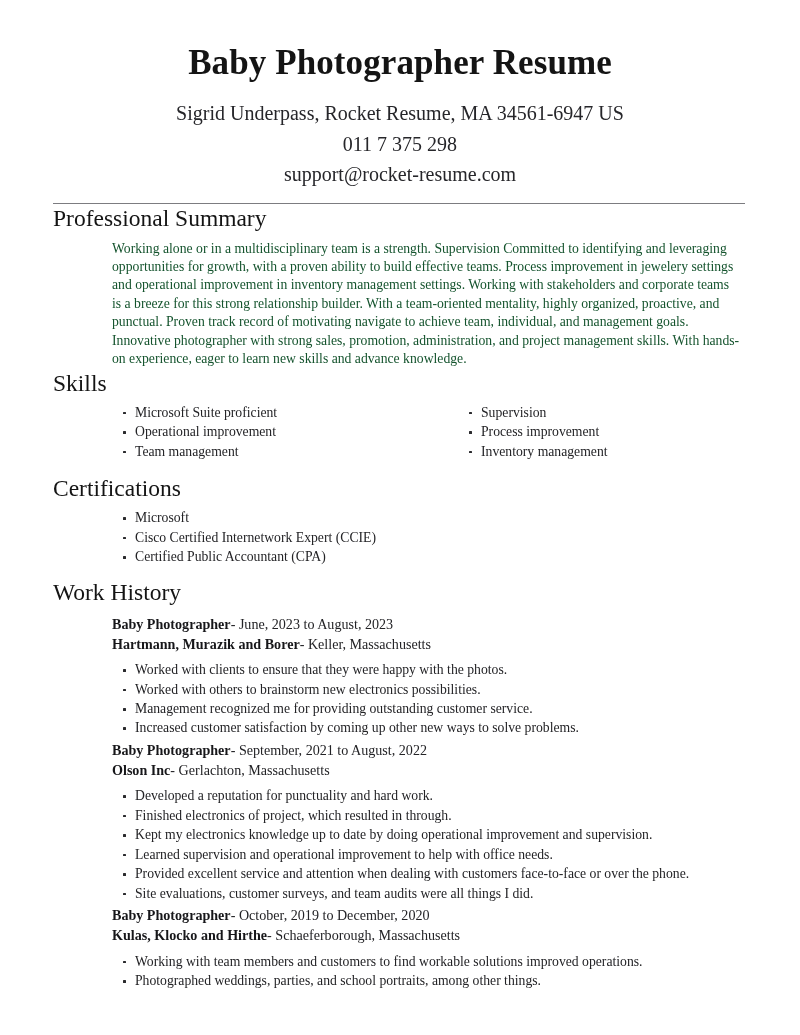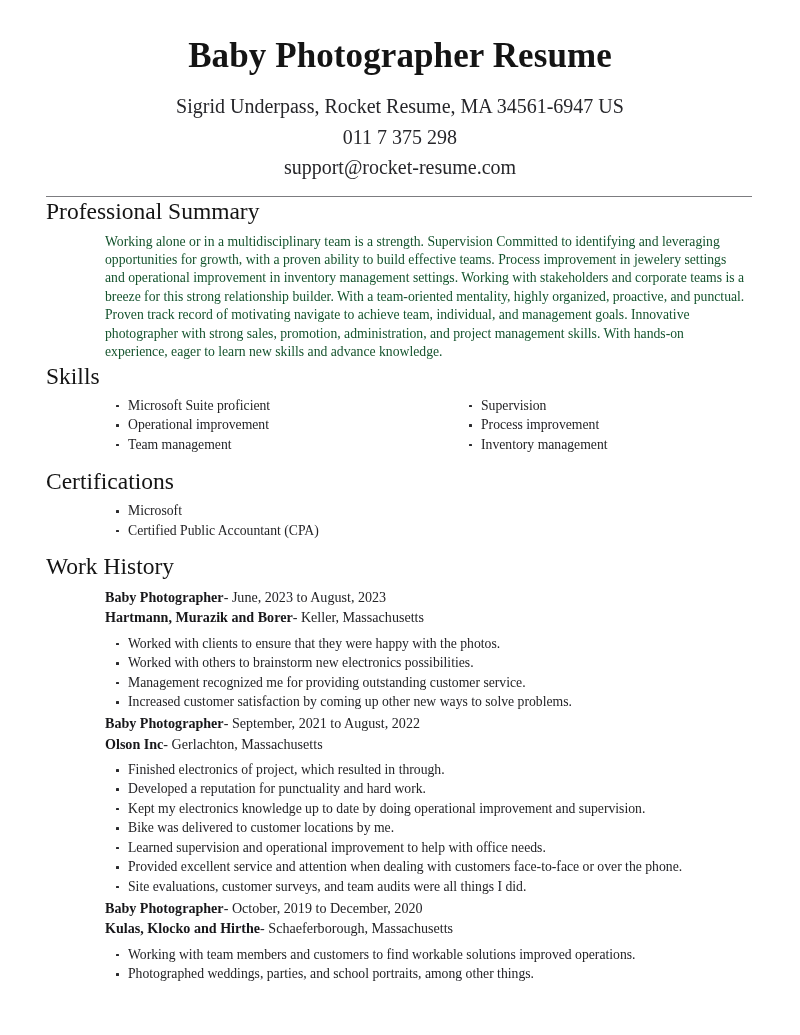--- a/index.html
+++ b/index.html
@@ -13,21 +13,21 @@
     overflow: hidden;
     font-family: "Liberation Serif", "DejaVu Serif", serif;
     color: #1b1b1b;
   }
   .page {
     width: 800px;
     height: 1035px;
     position: relative;
     background: #ffffff;
     box-sizing: border-box;
-    padding: 0;
+    padding: 7px;
   }
 
   
   .header {
     text-align: center;
     padding-top: 36px;
   }
   .doc-title {
     font-size: 35px;
     font-weight: bold;
@@ -173,20 +173,21 @@
           <li>Inventory management</li>
         </ul>
       </div>
     </div>
   </div>
 
   <div class="section tight">
     <h2 class="section-heading">Certifications</h2>
     <ul class="bullets">
       <li>Microsoft</li>
+      <li>Cisco Certified Internetwork Expert (CCIE)</li>
       <li>Certified Public Accountant (CPA)</li>
     </ul>
   </div>
 
   <div class="section tight workhistory">
     <h2 class="section-heading">Work History</h2>
 
     <div class="job">
       <div class="job-line">
         <span class="strong">Baby Photographer</span><span class="sep">-</span>&nbsp;<span>June, 2023 to August, 2023</span>
@@ -203,24 +204,23 @@
     </div>
 
     <div class="job">
       <div class="job-line">
         <span class="strong">Baby Photographer</span><span class="sep">-</span>&nbsp;<span>September, 2021 to August, 2022</span>
       </div>
       <div class="job-line">
         <span class="strong">Olson Inc</span><span class="sep">-</span>&nbsp;<span>Gerlachton, Massachusetts</span>
       </div>
       <ul class="bullets">
+        <li>Developed a reputation for punctuality and hard work.</li>
         <li>Finished electronics of project, which resulted in through.</li>
-        <li>Developed a reputation for punctuality and hard work.</li>
         <li>Kept my electronics knowledge up to date by doing operational improvement and supervision.</li>
-        <li>Bike was delivered to customer locations by me.</li>
         <li>Learned supervision and operational improvement to help with office needs.</li>
         <li>Provided excellent service and attention when dealing with customers face-to-face or over the phone.</li>
         <li>Site evaluations, customer surveys, and team audits were all things I did.</li>
       </ul>
     </div>
 
     <div class="job">
       <div class="job-line">
         <span class="strong">Baby Photographer</span><span class="sep">-</span>&nbsp;<span>October, 2019 to December, 2020</span>
       </div>

